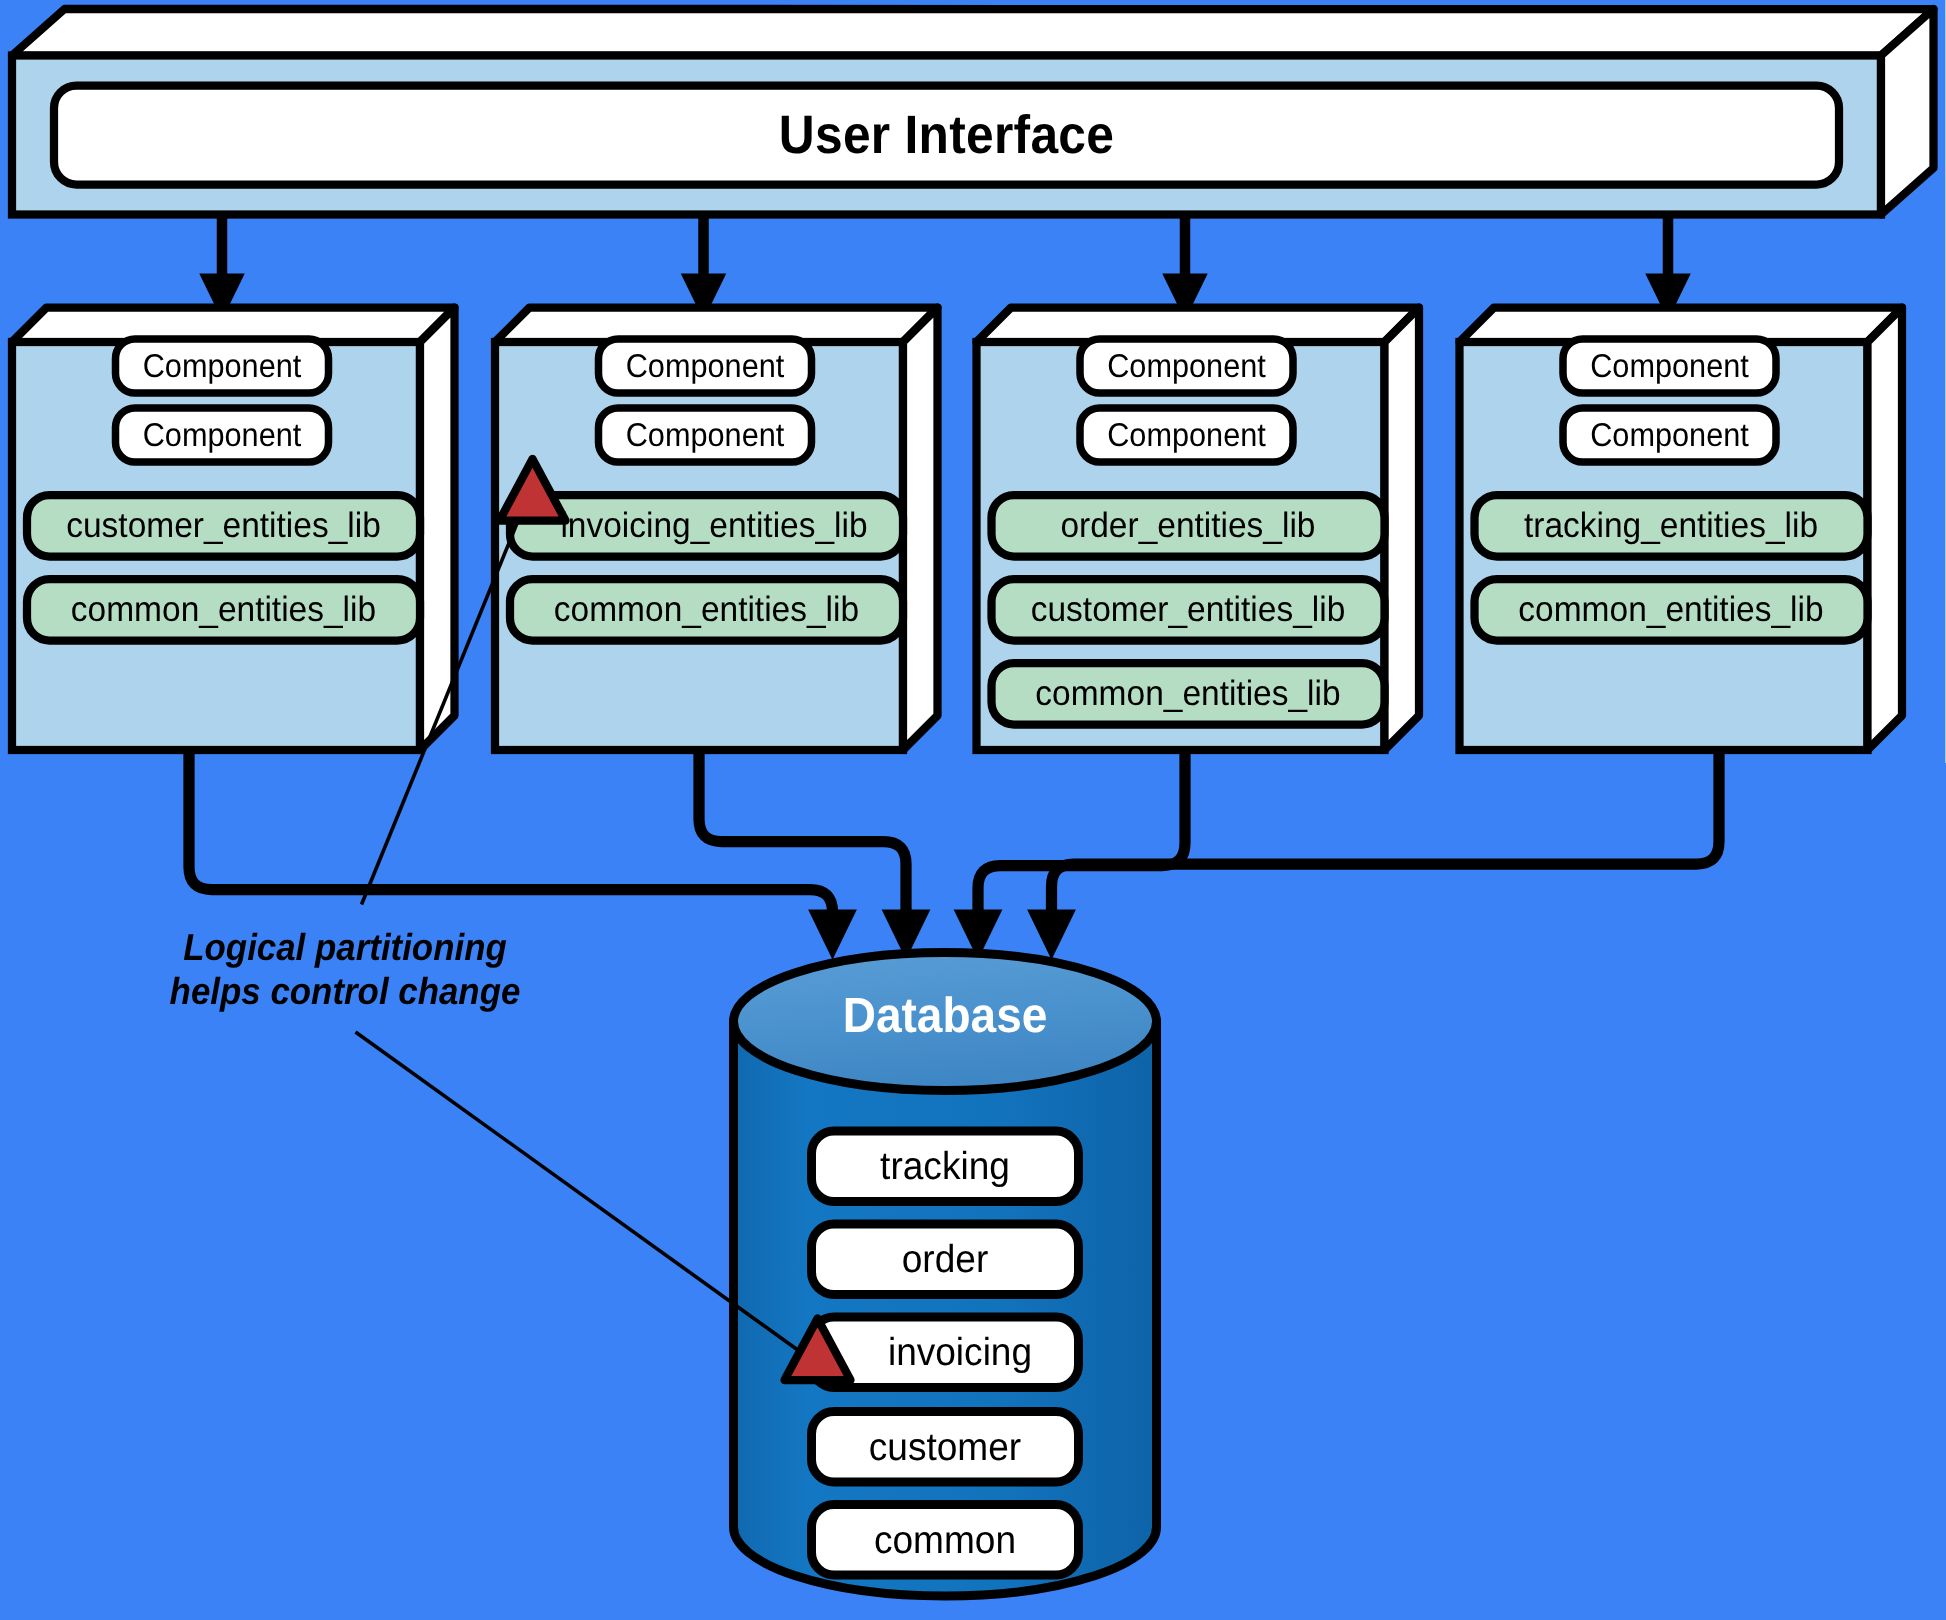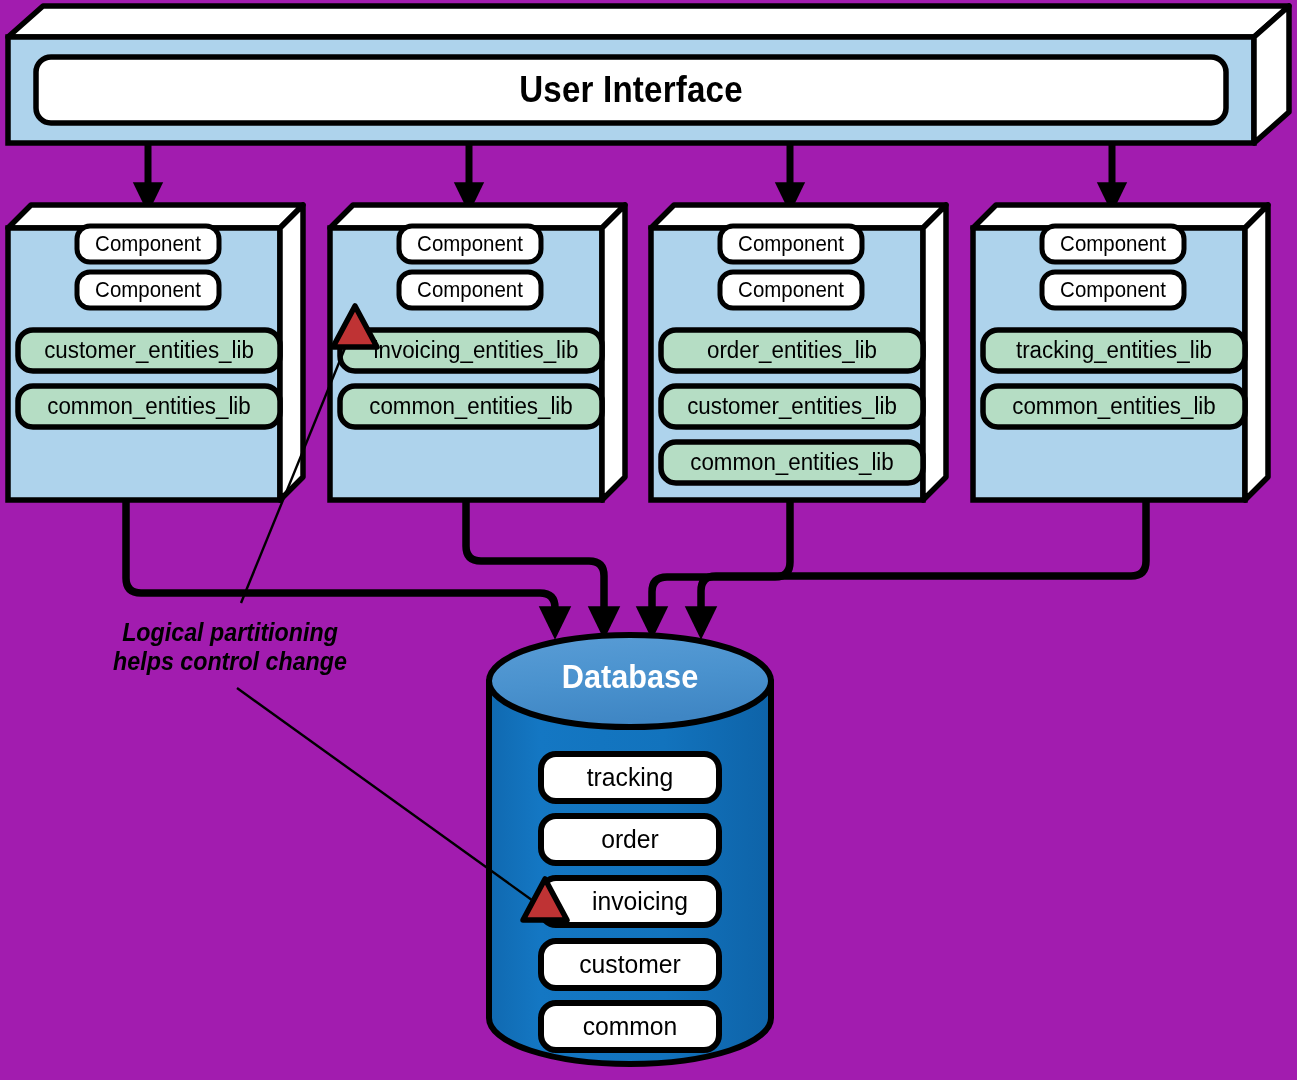--- a/index.html
+++ b/index.html
@@ -1,17 +1,17 @@
 <!DOCTYPE html>
 <html><head>
 <meta charset="utf-8">
 <style>
   html,body{margin:0;padding:0;background:#ffffff;}
   body{width:1297px;height:1080px;font-family:"Liberation Sans",sans-serif;overflow:hidden;}
-  #stage{position:relative;width:1297px;height:1080px;background:#a21caf;}
+  #stage{position:relative;width:1297px;height:1080px;background:#3b82f6;}
   #svgroot{position:absolute;left:0;top:0;width:1297px;height:1080px;}
   .txt{position:absolute;display:flex;align-items:center;justify-content:center;
        text-align:center;white-space:nowrap;pointer-events:none;}
   .ui-title{font-weight:700;font-size:36px;color:#000;letter-spacing:.2px;
             font-family:"Liberation Sans",sans-serif;transform:scaleX(.92);}
   .comp-label{font-size:22px;color:#000;transform:scaleX(.93);}
   .lib-label{font-size:23.5px;color:#000;transform:scaleX(.95);}
   .db-title{font-weight:700;font-size:33px;color:#ffffff;transform:scaleX(.93);}
   .db-label{font-size:26px;color:#000;transform:scaleX(.95);}
   .note{font-style:italic;font-weight:700;font-size:25px;color:#000;

